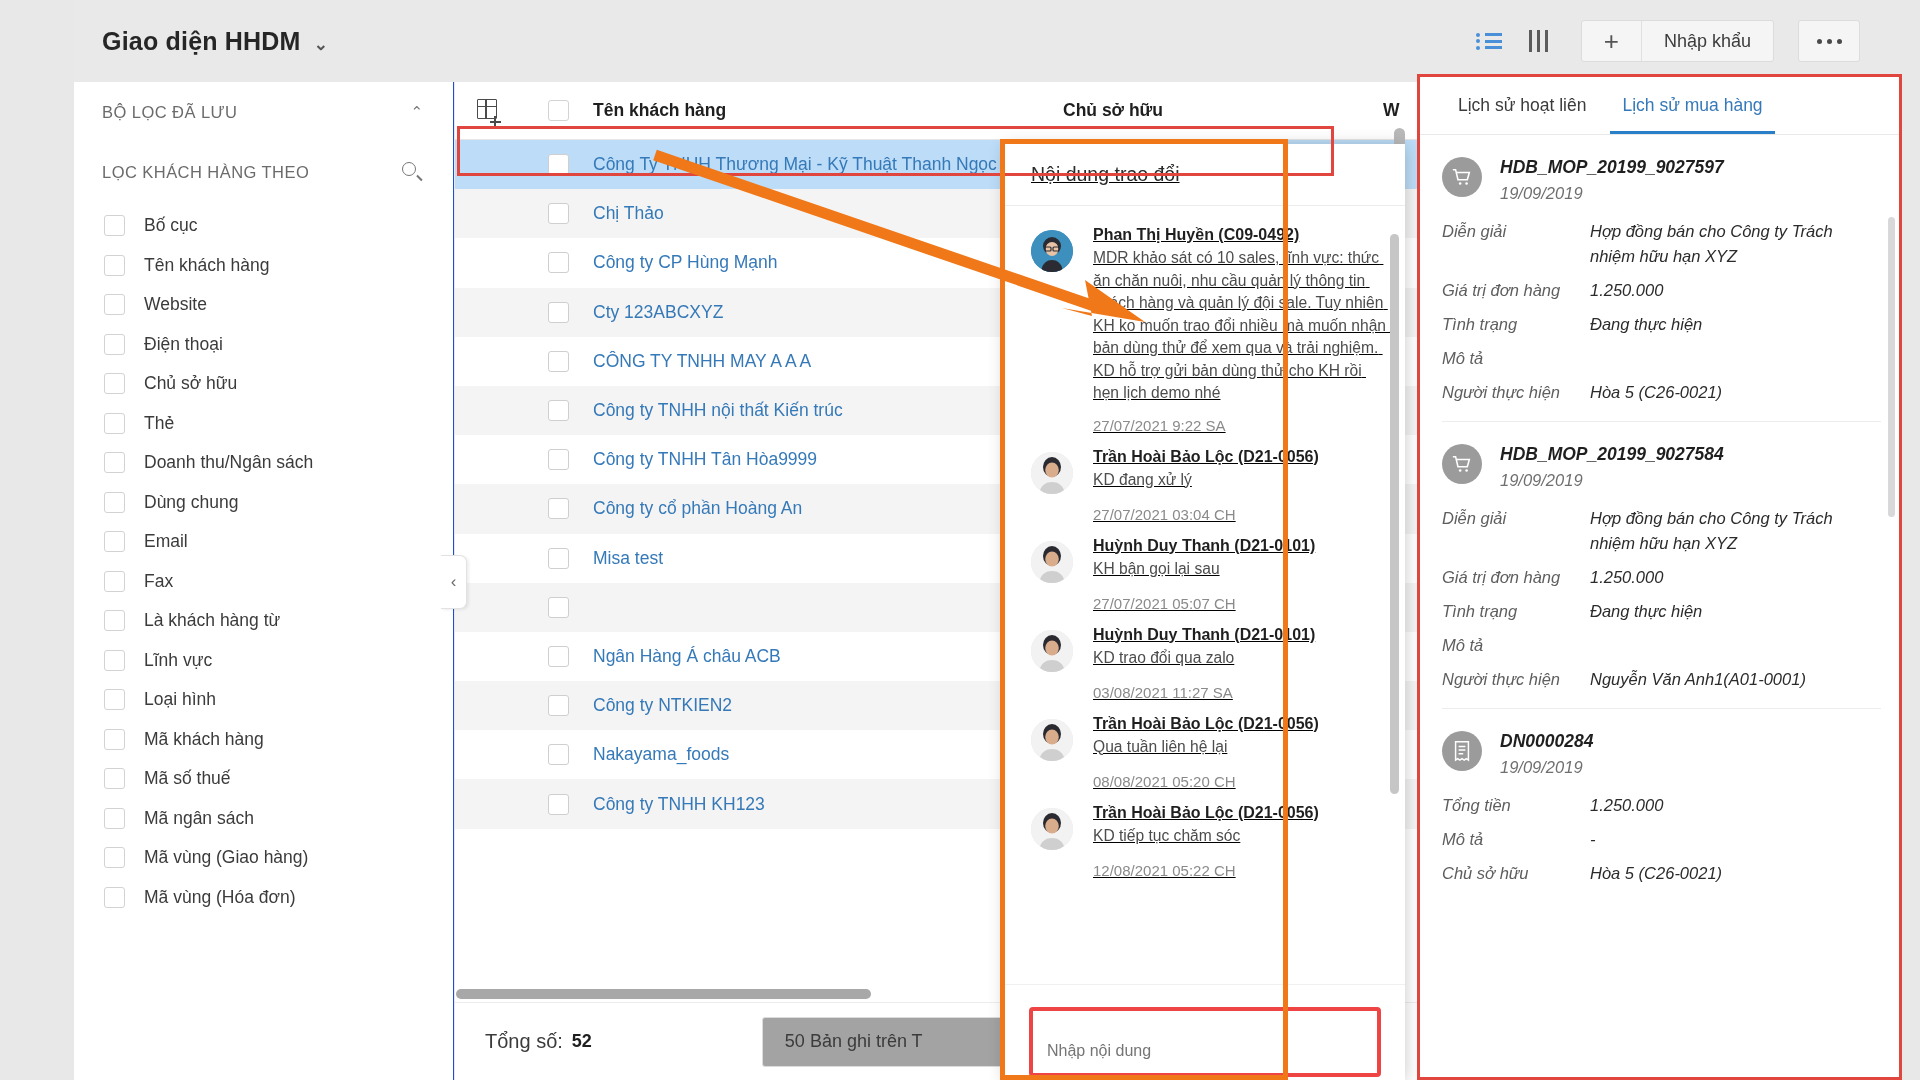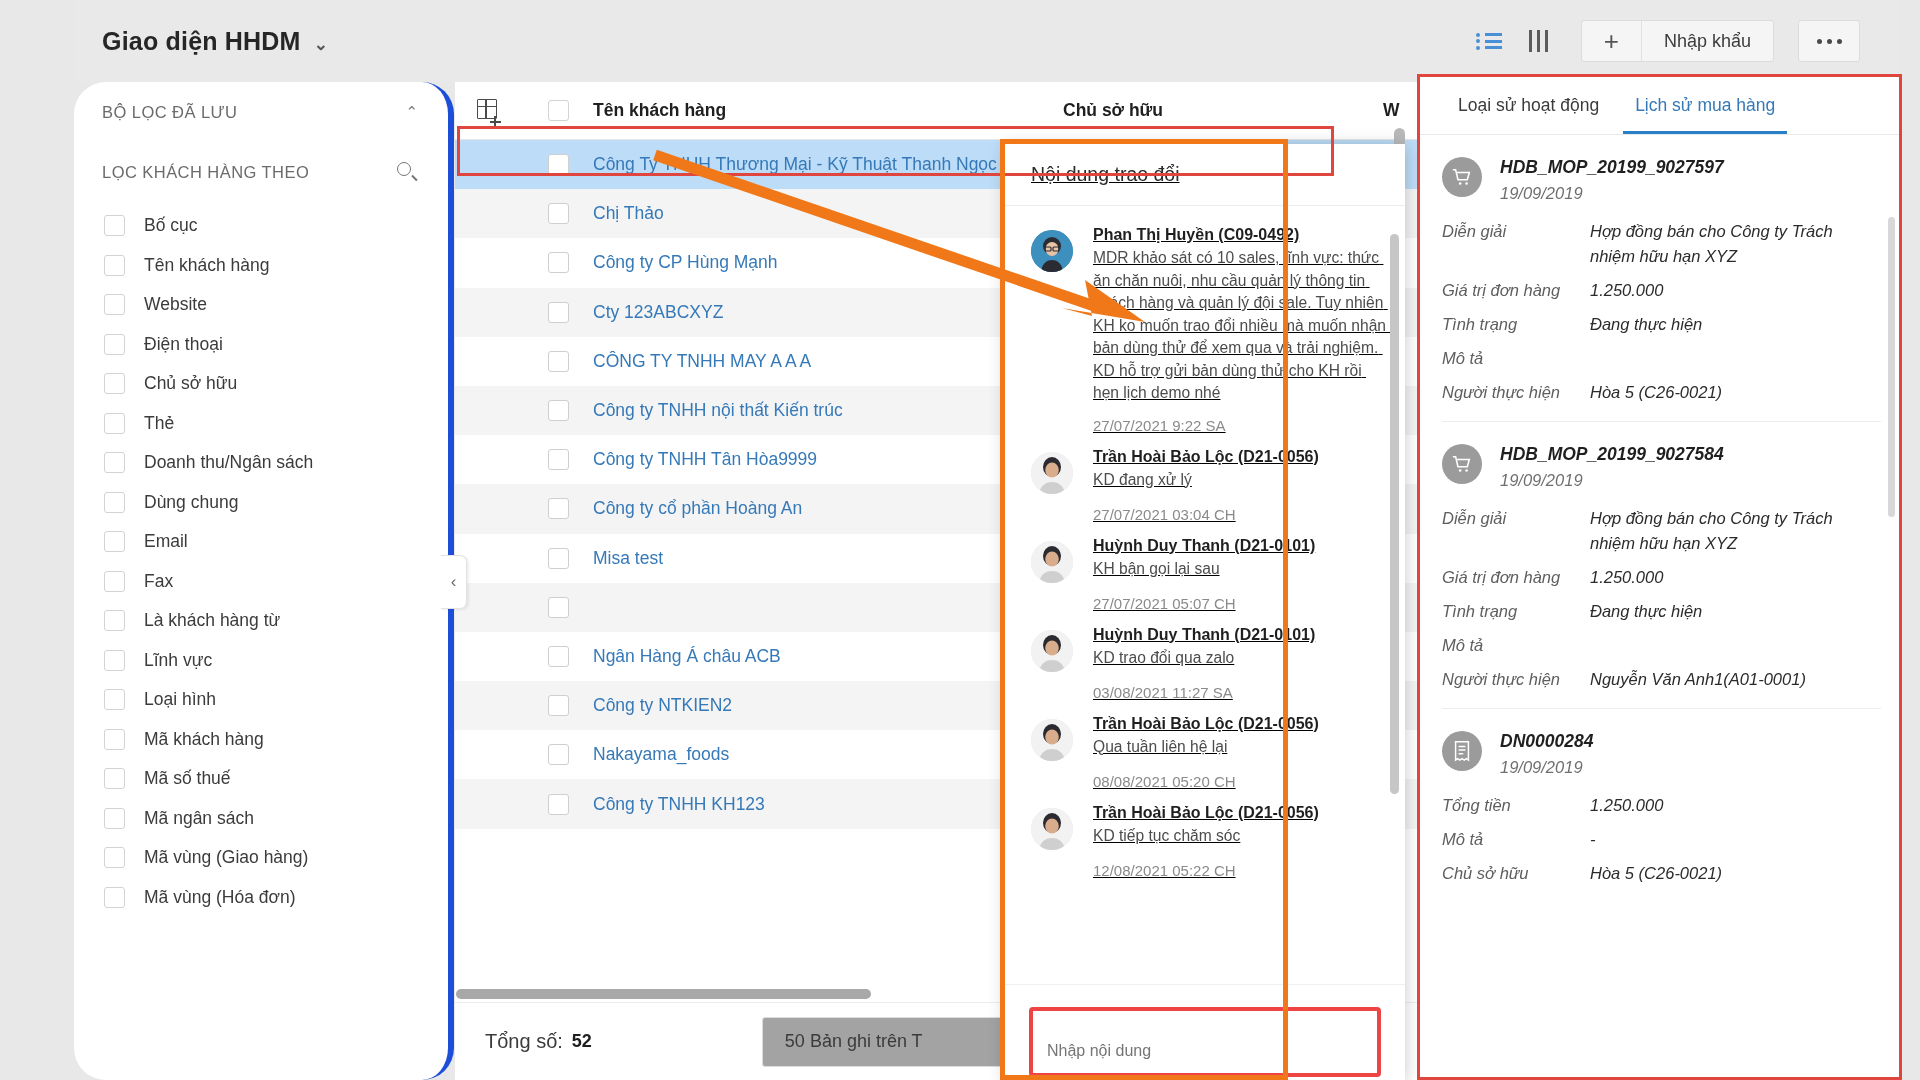--- a/index.html
+++ b/index.html
@@ -37,21 +37,21 @@
 
   .btn-group { display: flex; margin-left: 26px; background: #f5f5f5; border: 1px solid #dcdcdc; border-radius: 3px; overflow: hidden; height: 42px; }
   .btn-plus { width: 60px; display: flex; align-items: center; justify-content: center; font-size: 26px; color: #555; border-right: 1px solid #e0e0e0; cursor: pointer; font-weight: 300; }
   .btn-import { padding: 0 22px; display: flex; align-items: center; font-size: 18px; color: #3c3c3c; cursor: pointer; }
   .btn-more { margin-left: 24px; width: 62px; height: 42px; background: #f5f5f5; border: 1px solid #dcdcdc; border-radius: 3px; display: flex; align-items: center; justify-content: center; gap: 5px; cursor: pointer; }
   .btn-more i { width: 5px; height: 5px; background: #4a4a4a; border-radius: 50%; display: block; }
 
   
   .sidebar {
     position: absolute; left: 74px; top: 82px; width: 380px; height: 998px;
-    background: #fff; border-right: 6px solid #1d4ed8; overflow: hidden; border-radius: 32px;
+    background: #fff; border-right: 1px solid #1d4ed8; overflow: hidden;
   }
   .side-section {
     display: flex; align-items: center; justify-content: space-between;
     padding: 0 30px 0 28px; height: 60px;
   }
   .side-section-title { font-size: 16.5px; color: #6b6b6b; letter-spacing: .45px; }
   .chev-up { color: #767676; font-size: 15px; }
   .search-icon-wrap { width: 22px; height: 22px; position: relative; cursor: pointer; }
   .search-icon-wrap .ring { position: absolute; width: 14px; height: 14px; border: 1.8px solid #767676; border-radius: 50%; top: 1px; left: 1px; }
   .search-icon-wrap .handle { position: absolute; width: 7px; height: 1.8px; background: #767676; transform: rotate(45deg); bottom: 4px; right: 0px; }
@@ -577,21 +577,21 @@
         </div>
       </div>
     <div class="popup-footer">
       <input class="popup-input" placeholder="Nhập nội dung" style="">
     </div>
   </div>
 
   <div class="detail">
     <div class="tabs" id="detail-tabs">
         <div class="tab">
-          <span>Loại sử hoạt động</span>
+          <span>Lịch sử hoạt liên</span>
         </div>
         <div class="tab active">
           <span>Lịch sử mua hàng</span>
         </div>
       </div>
     <div class="d-body" id="detail-body">
         <div class="d-entry">
           <div class="d-head">
             <span class="d-icon">
               <svg width="22" height="22" viewBox="0 0 24 24" fill="none" stroke="#fff" stroke-width="1.7">

